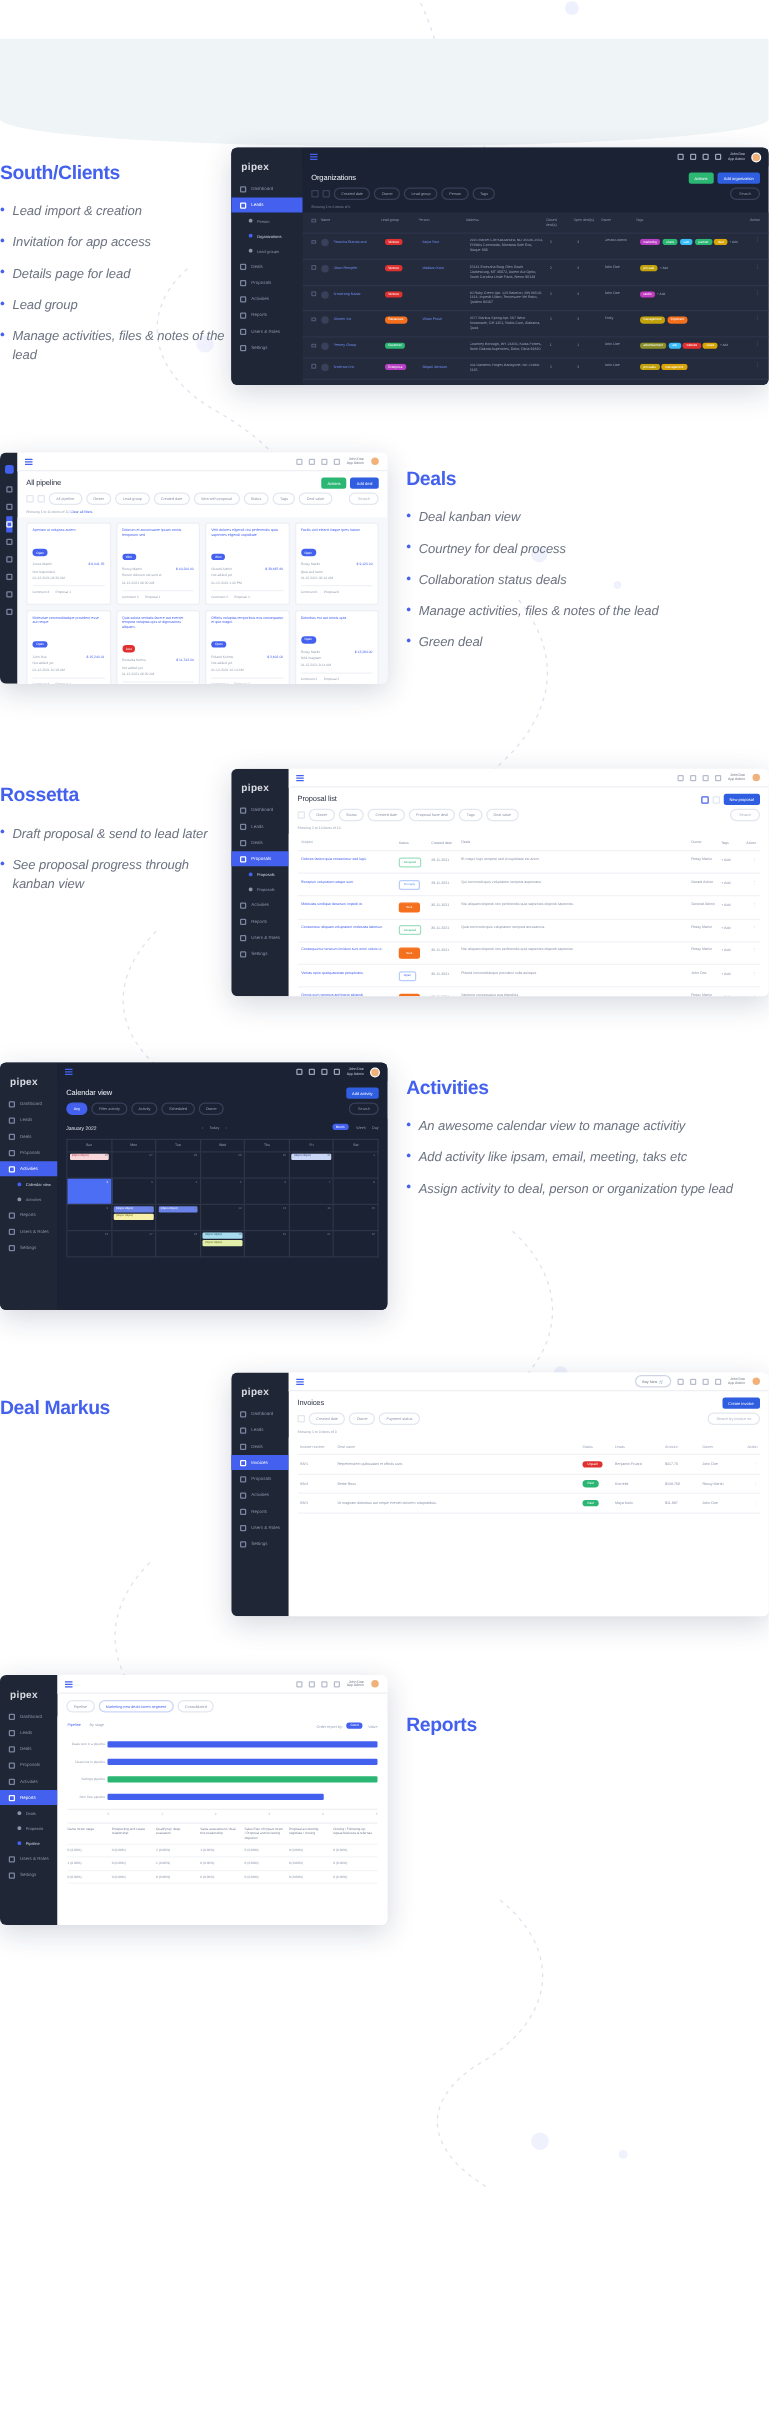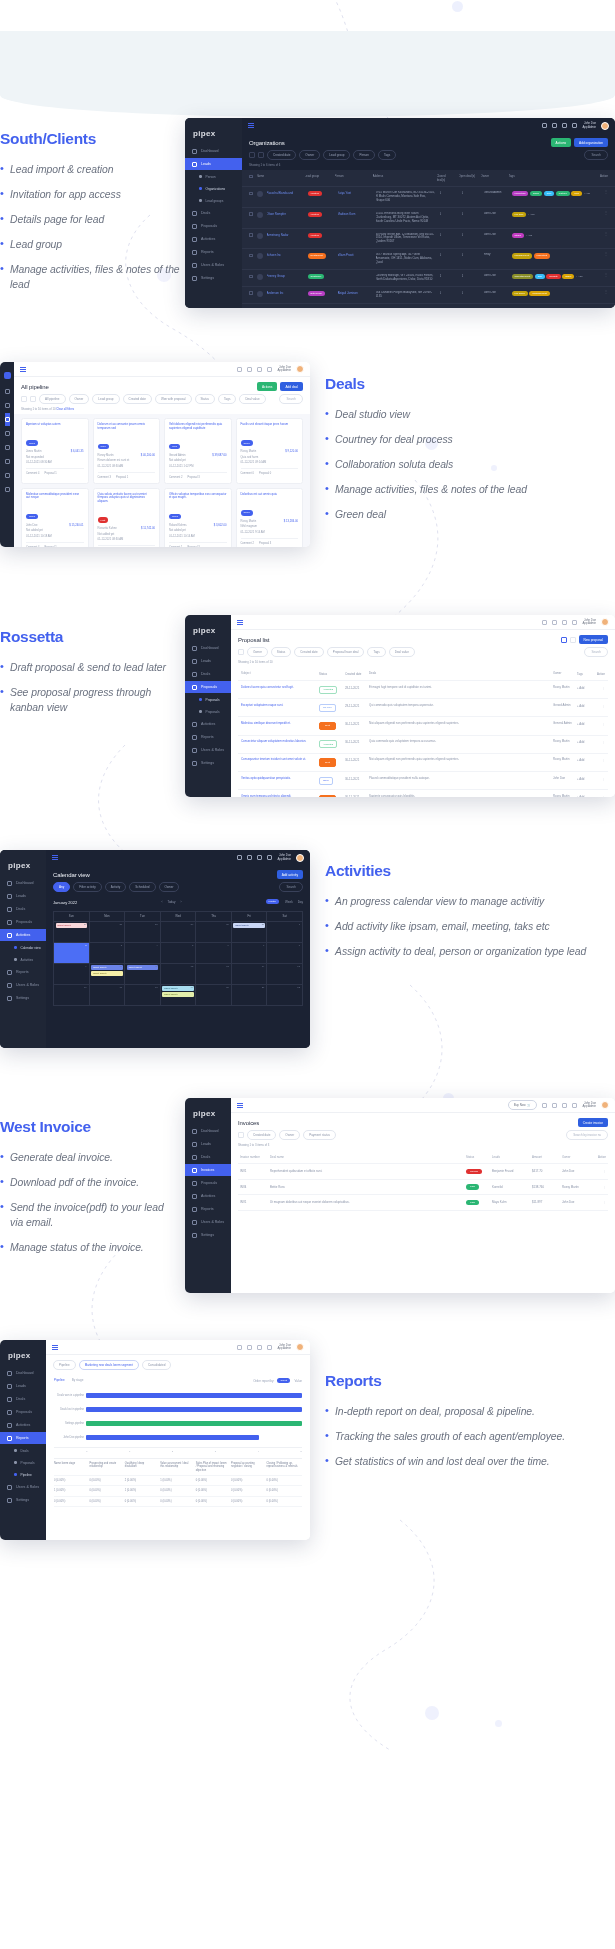--- a/index.html
+++ b/index.html
@@ -427,23 +427,23 @@
         </span>
         <span class="kebab">⋮</span>
       </div>
     </div>
   </div>
 </div>
 
 <div class="block" style="left:325px;top:375px;width:290px;">
   <h2>Deals</h2>
   <ul>
-    <li>Deal studio view</li>
+    <li>Deal kanban view</li>
     <li>Courtney for deal process</li>
-    <li>Collaboration soluta deals</li>
+    <li>Collaboration status deals</li>
     <li>Manage activities, files &amp; notes of the lead</li>
     <li>Green deal</li>
   </ul>
 </div>
 
 <div class="win light lite-body" style="left:0;top:362px;width:310px;height:185px;">
   <div class="sb" style="width:14px;align-items:center;">
     <div style="width:7px;height:7px;border-radius:2px;background:#4361ee;margin:4px auto 6px;"></div>
     <div class="nav" style="align-items:center;width:100%;">
       <div class="sbi" style="justify-content:center;padding:4px 0">
@@ -828,21 +828,21 @@
           <span class="p7">⋮</span>
         </div>
 
     </div>
   </div>
 </div>
 
 <div class="block" style="left:325px;top:862px;width:285px;">
   <h2>Activities</h2>
   <ul>
-    <li>An progress calendar view to manage activitiy</li>
+    <li>An awesome calendar view to manage activitiy</li>
     <li>Add activity like ipsam, email, meeting, taks etc</li>
     <li>Assign activity to deal, person or organization type lead</li>
   </ul>
 </div>
 
 <div class="win dark-body" style="left:0;top:850px;width:310px;height:198px;">
   <div class="sb" style="width:46px;">
     <div class="logo">pipex</div>
     <div class="nav">
       <div class="sbi">
@@ -1036,27 +1036,21 @@
           </div>
         <div class="ccell">
             <span class="cn">22</span>
           </div>
       </div>
     </div>
   </div>
 </div>
 
 <div class="block" style="left:0;top:1118px;width:175px;">
-  <h2>West Invoice</h2>
-  <ul>
-    <li>Generate deal invoice.</li>
-    <li>Download pdf of the invoice.</li>
-    <li>Send the invoice(pdf) to your lead via email.</li>
-    <li>Manage status of the invoice.</li>
-  </ul>
+  <h2>Deal Markus</h2>
 </div>
 
 <div class="win light lite-body" style="left:185px;top:1098px;width:430px;height:195px;">
   <div class="sb" style="width:46px;">
     <div class="logo">pipex</div>
     <div class="nav">
       <div class="sbi">
           <span class="ic"></span>
           <span>Dashboard</span>
         </div>
@@ -1167,25 +1161,20 @@
         <span class="ic5">$11.897</span>
         <span class="ic6">John Doe</span>
         <span class="ic7">⋮</span>
       </div>
     </div>
   </div>
 </div>
 
 <div class="block" style="left:325px;top:1372px;width:285px;">
   <h2>Reports</h2>
-  <ul>
-    <li>In-depth report on deal, proposal &amp; pipeline.</li>
-    <li>Tracking the sales grouth of each agent/employee.</li>
-    <li>Get statistics of win and lost deal over the time.</li>
-  </ul>
 </div>
 
 <div class="win light lite-body" style="left:0;top:1340px;width:310px;height:200px;">
   <div class="sb" style="width:46px;">
     <div class="logo">pipex</div>
     <div class="nav">
       <div class="sbi">
           <span class="ic"></span>
           <span>Dashboard</span>
         </div>

